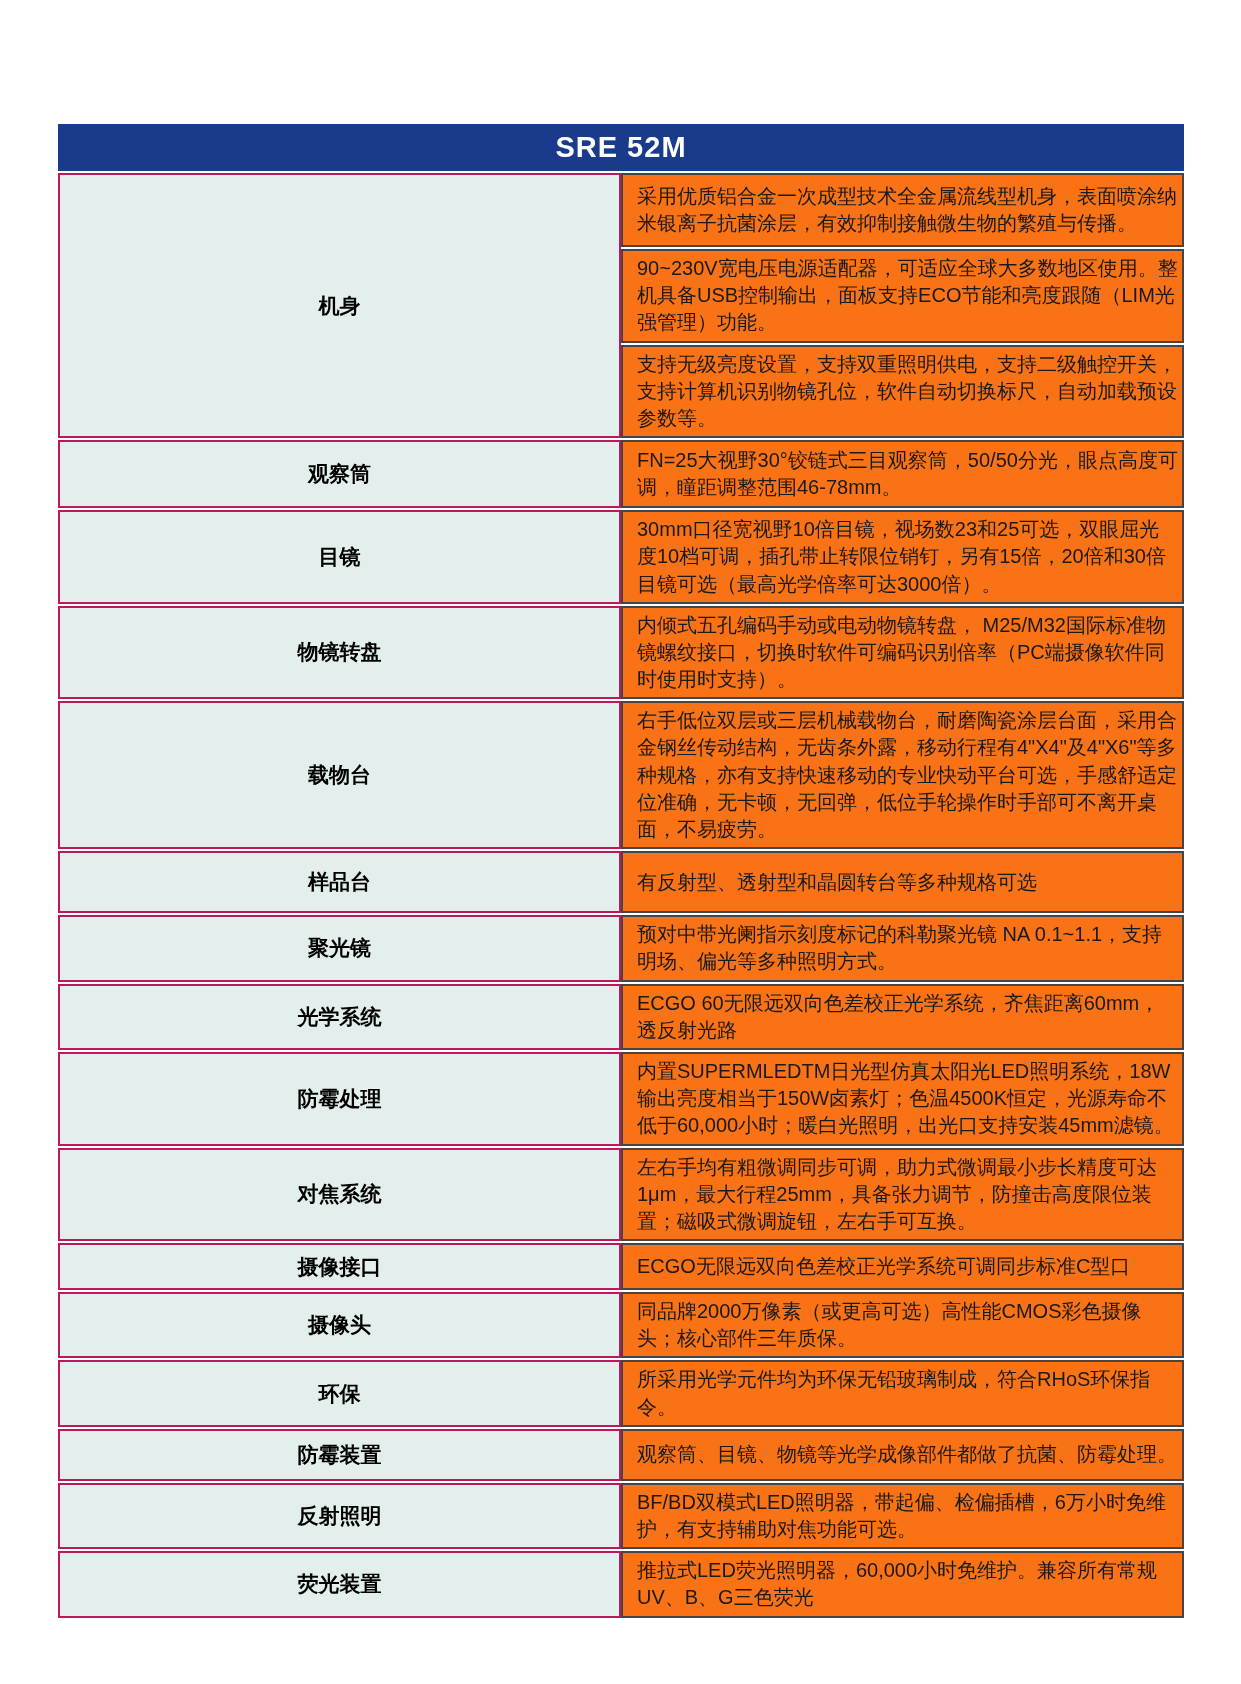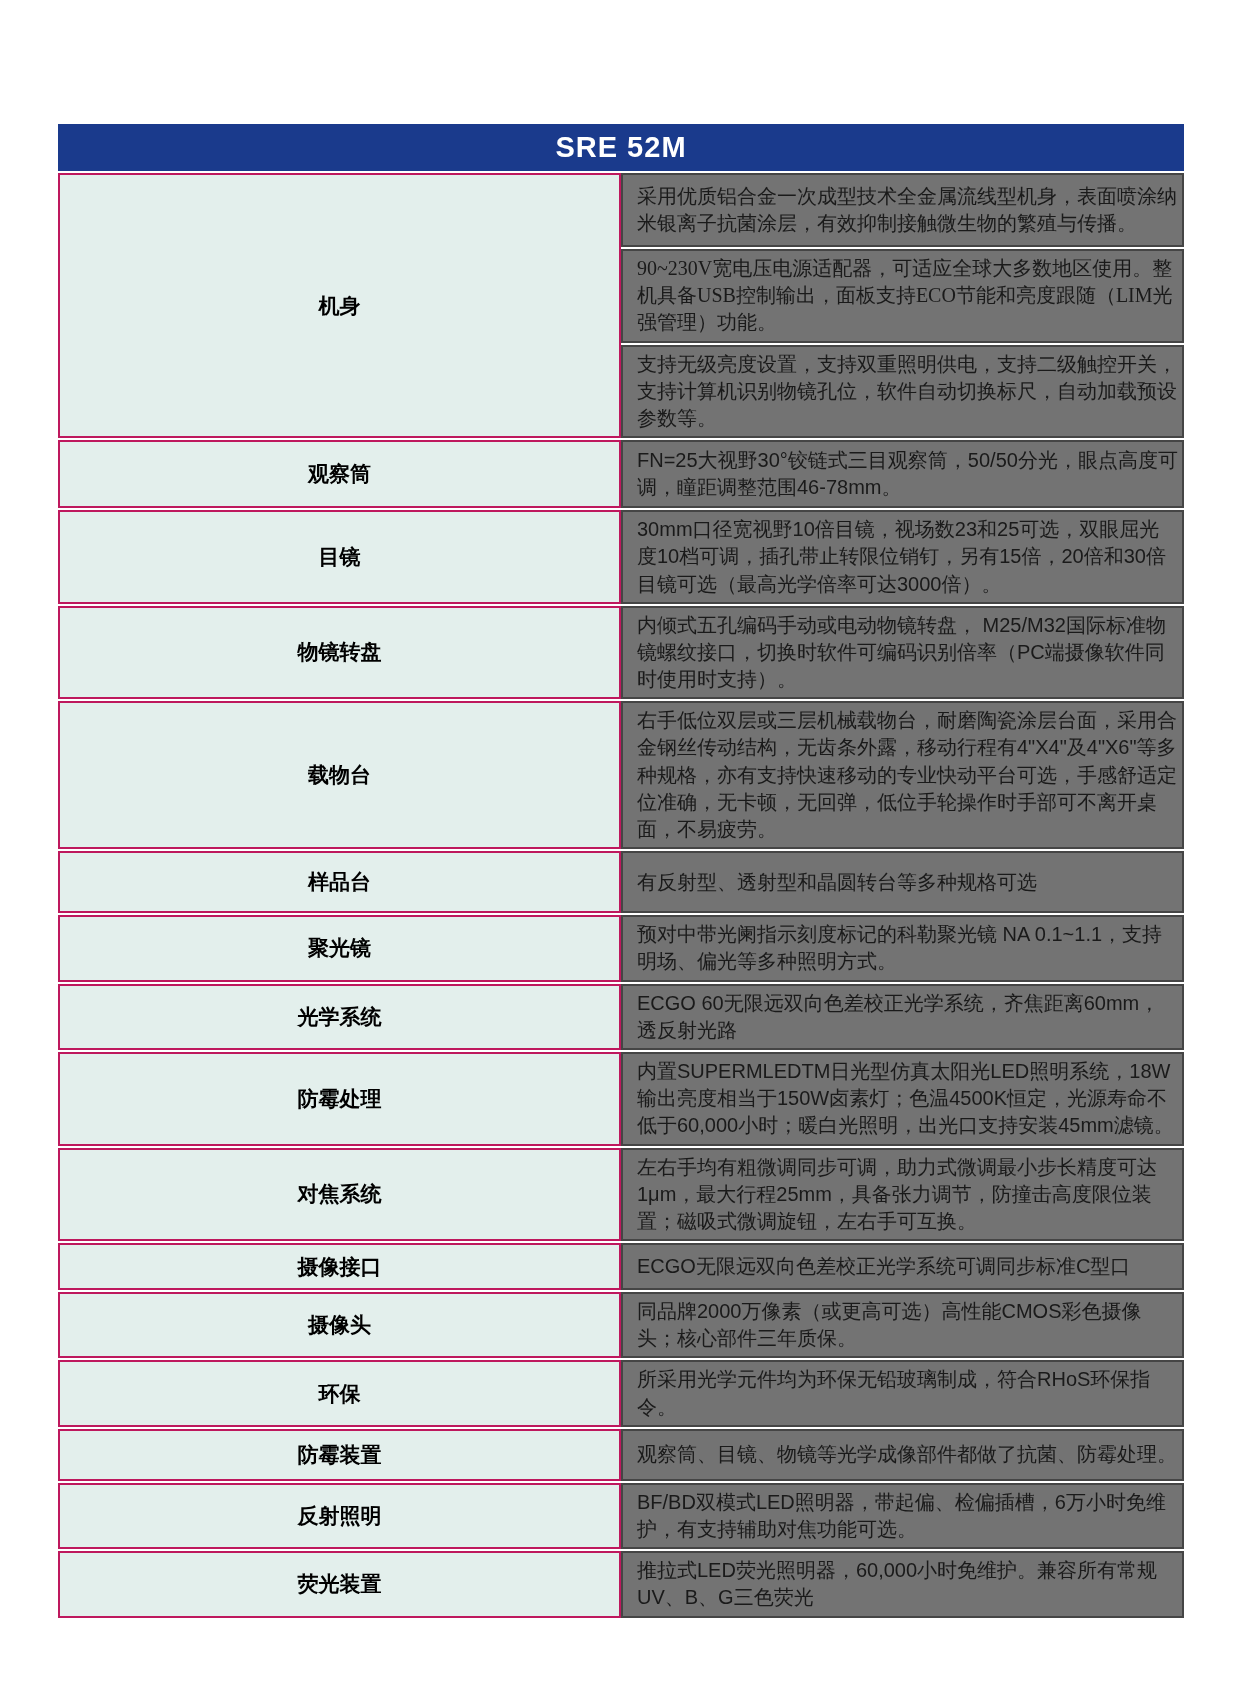--- a/index.html
+++ b/index.html
@@ -37,31 +37,31 @@
     border:2px solid #be185d;
     width:201px;
     text-align:center;
     vertical-align:middle;
     font-weight:bold;
     font-size:21px;
     color:#000000;
     padding:4px 6px;
   }
   td.content{
-    background:#737373;
+    background:#f97316;
     border:2px solid #454545;
     vertical-align:middle;
     font-size:20px;
     line-height:1.36;
     padding:4px 4px 4px 14px;
     color:#1a1a1a;
   }
   
   tbody tr:nth-child(1)  td.content{height:62px;}
-  tbody tr:nth-child(2)  td.content{height:62px;font-family:Liberation Serif, serif;}
+  tbody tr:nth-child(2)  td.content{height:62px;}
   tbody tr:nth-child(3)  td.content{height:62px;}
   tbody tr:nth-child(4)  td.content{height:56px;}
   tbody tr:nth-child(5)  td.content{height:56px;margin-top:37px;}
   tbody tr:nth-child(6)  td.content{height:58px;}
   tbody tr:nth-child(7)  td.content{height:118px;}
   tbody tr:nth-child(8)  td.content{height:50px;}
   tbody tr:nth-child(9)  td.content{height:40px;}
   tbody tr:nth-child(10) td.content{height:41px;}
   tbody tr:nth-child(11) td.content{height:62px;}
   tbody tr:nth-child(12) td.content{height:56px;}

